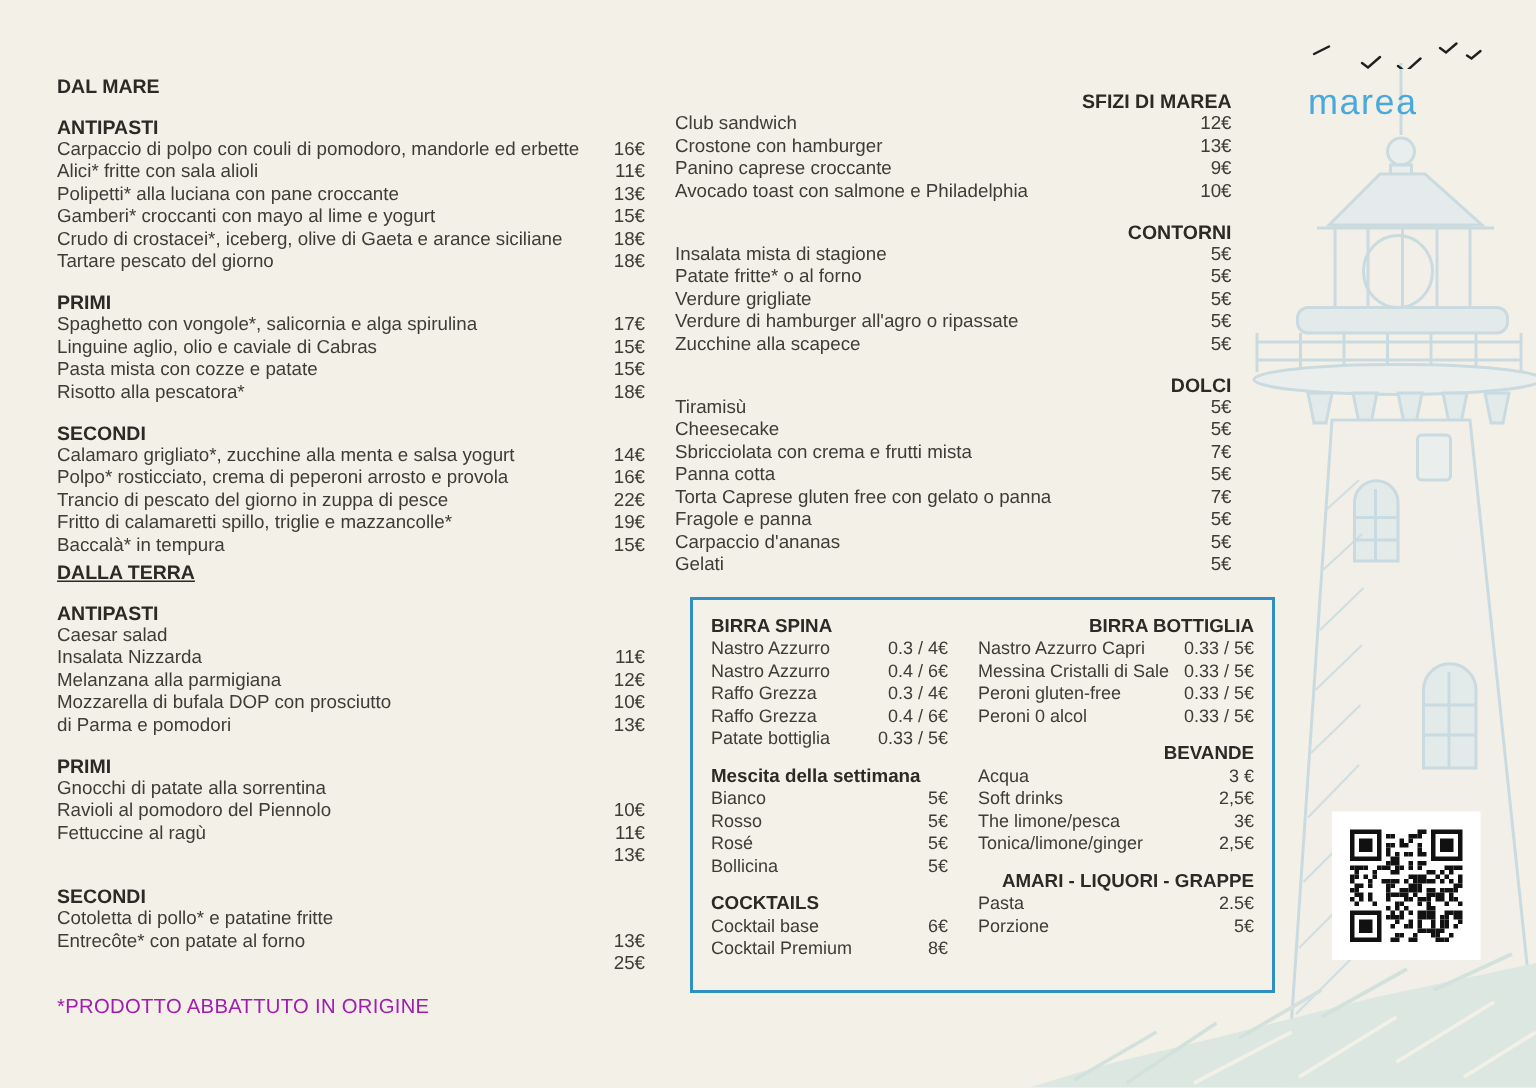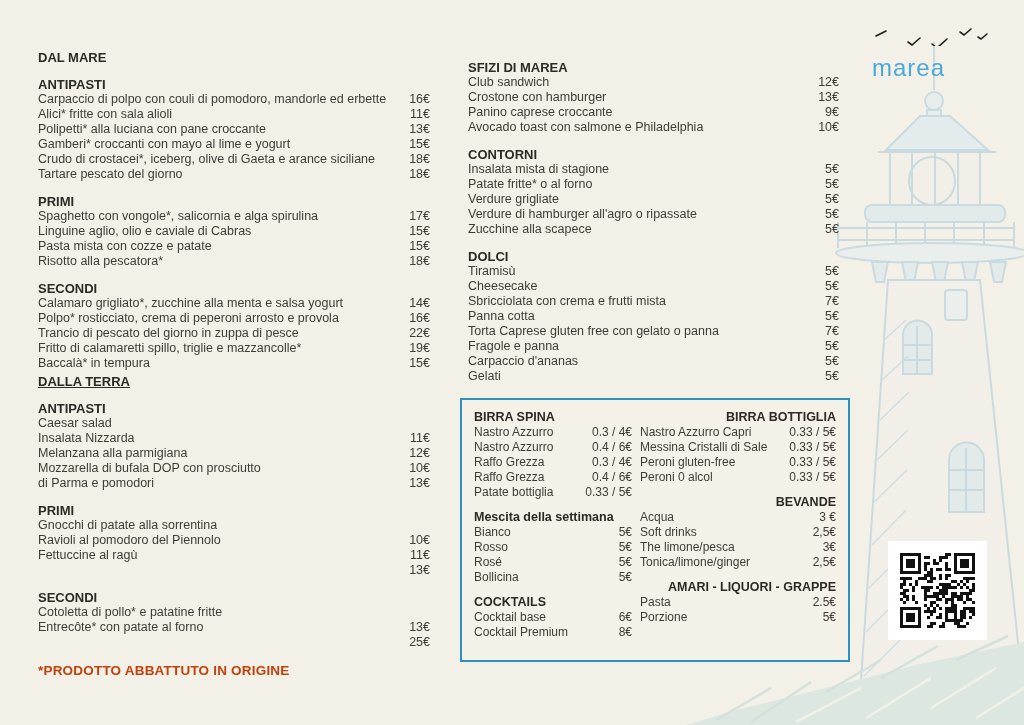--- a/index.html
+++ b/index.html
@@ -1,30 +1,30 @@
 <!DOCTYPE html>
 <html><head>
 <meta charset="utf-8">
 <style>
   html,body{margin:0;padding:0;background:#f3f0e7;}
   .page{position:relative;width:1024px;height:725px;background:#f3f0e7;overflow:hidden;
         font-family:"Liberation Sans",sans-serif;color:#3d3c37;}
   .deco{position:absolute;pointer-events:none;}
   .col{position:absolute;font-size:12.5px;line-height:15px;}
   .col-left{left:38px;top:50px;width:392px;}
-  .col-right{left:468px;top:48px;width:371px;}
+  .col-right{left:450px;top:48px;width:371px;text-align:right;}
   .group-title,.sec-title{font-weight:bold;color:#2b2a25;font-size:13px;}
   .group + .group .group-title{margin-top:3px;text-decoration:underline;}
   .section{margin-top:12px;}
   .row{display:flex;justify-content:space-between;}
   .nm{white-space:nowrap;}
   .pr{margin-left:8px;white-space:nowrap;}
-  .footnote{margin-top:13px;font-weight:bold;font-size:13.5px;color:#c2410c;letter-spacing:.2px;}
+  .footnote{margin-top:13px;font-weight:normal;font-size:13.5px;color:#a21caf;letter-spacing:.2px;}
   .drinks-box{position:absolute;left:460px;top:398px;width:390px;height:264px;box-sizing:border-box;
-              border:2px solid #2e8fc2;background:#f4f1e8;display:flex;gap:8px;padding:10px 12px;
+              border:2px solid #2e8fc2;background:#f4f1e8;display:flex;gap:20px;padding:10px 12px;
               font-size:12px;line-height:15px;}
   .drinks-box .section{margin-top:10px;}
   .drinks-box .section:first-child{margin-top:0;}
   .drinks-box .sec-title{font-size:12.5px;}
   .drinks-col-l{width:158px;flex:0 0 auto;}
   .drinks-col-r{flex:1;text-align:right;}
   .logo{position:absolute;left:872px;top:24px;width:130px;text-align:left;}
   .logo-text{font-size:24px;letter-spacing:1px;color:#4aa9dc;font-weight:400;line-height:36px;}
   .qr{position:absolute;left:888px;top:541px;width:99px;height:99px;background:#ffffff;
       display:flex;align-items:center;justify-content:center;}

